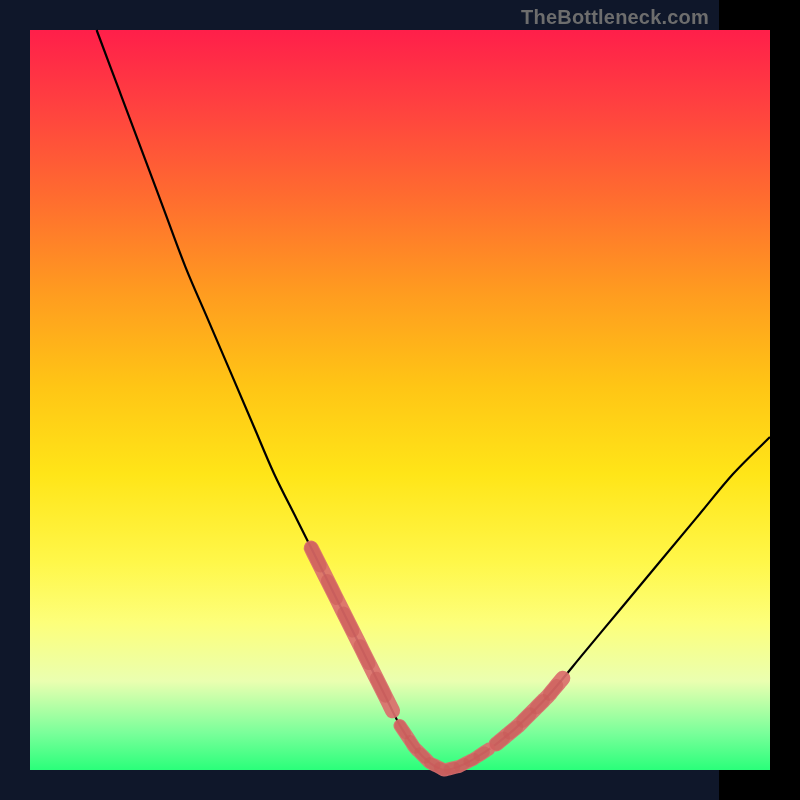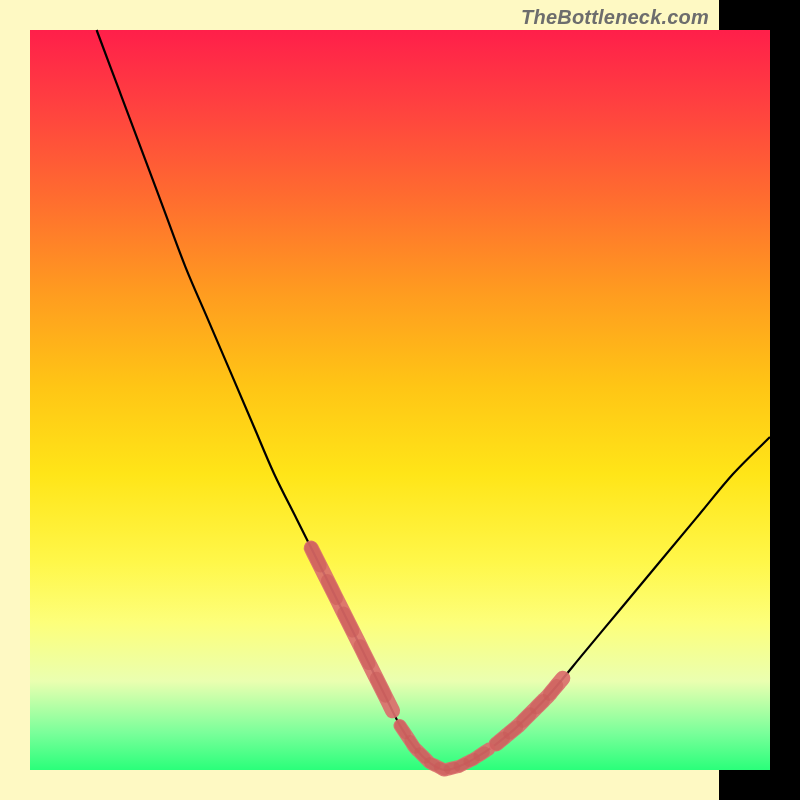--- a/index.html
+++ b/index.html
@@ -1,22 +1,21 @@
 <!DOCTYPE html>
 <html><head>
 <meta charset="utf-8">
 <style>
   * { margin: 0; padding: 0; box-sizing: border-box; }
   html, body { width: 800px; height: 800px; overflow: hidden; background: #000; }
   .frame {
     width: 719px;
     height: 800px;
-    background: #fef9c3;
+    background: #0f172a;
     position: relative;
-    font-style: italic;
   }
   .plot-area {
     position: absolute;
     left: 30px;
     top: 30px;
     width: 740px;
     height: 740px;
     background: linear-gradient(to bottom,
       #ff1f4a 0%,
       #ff4040 10%,

